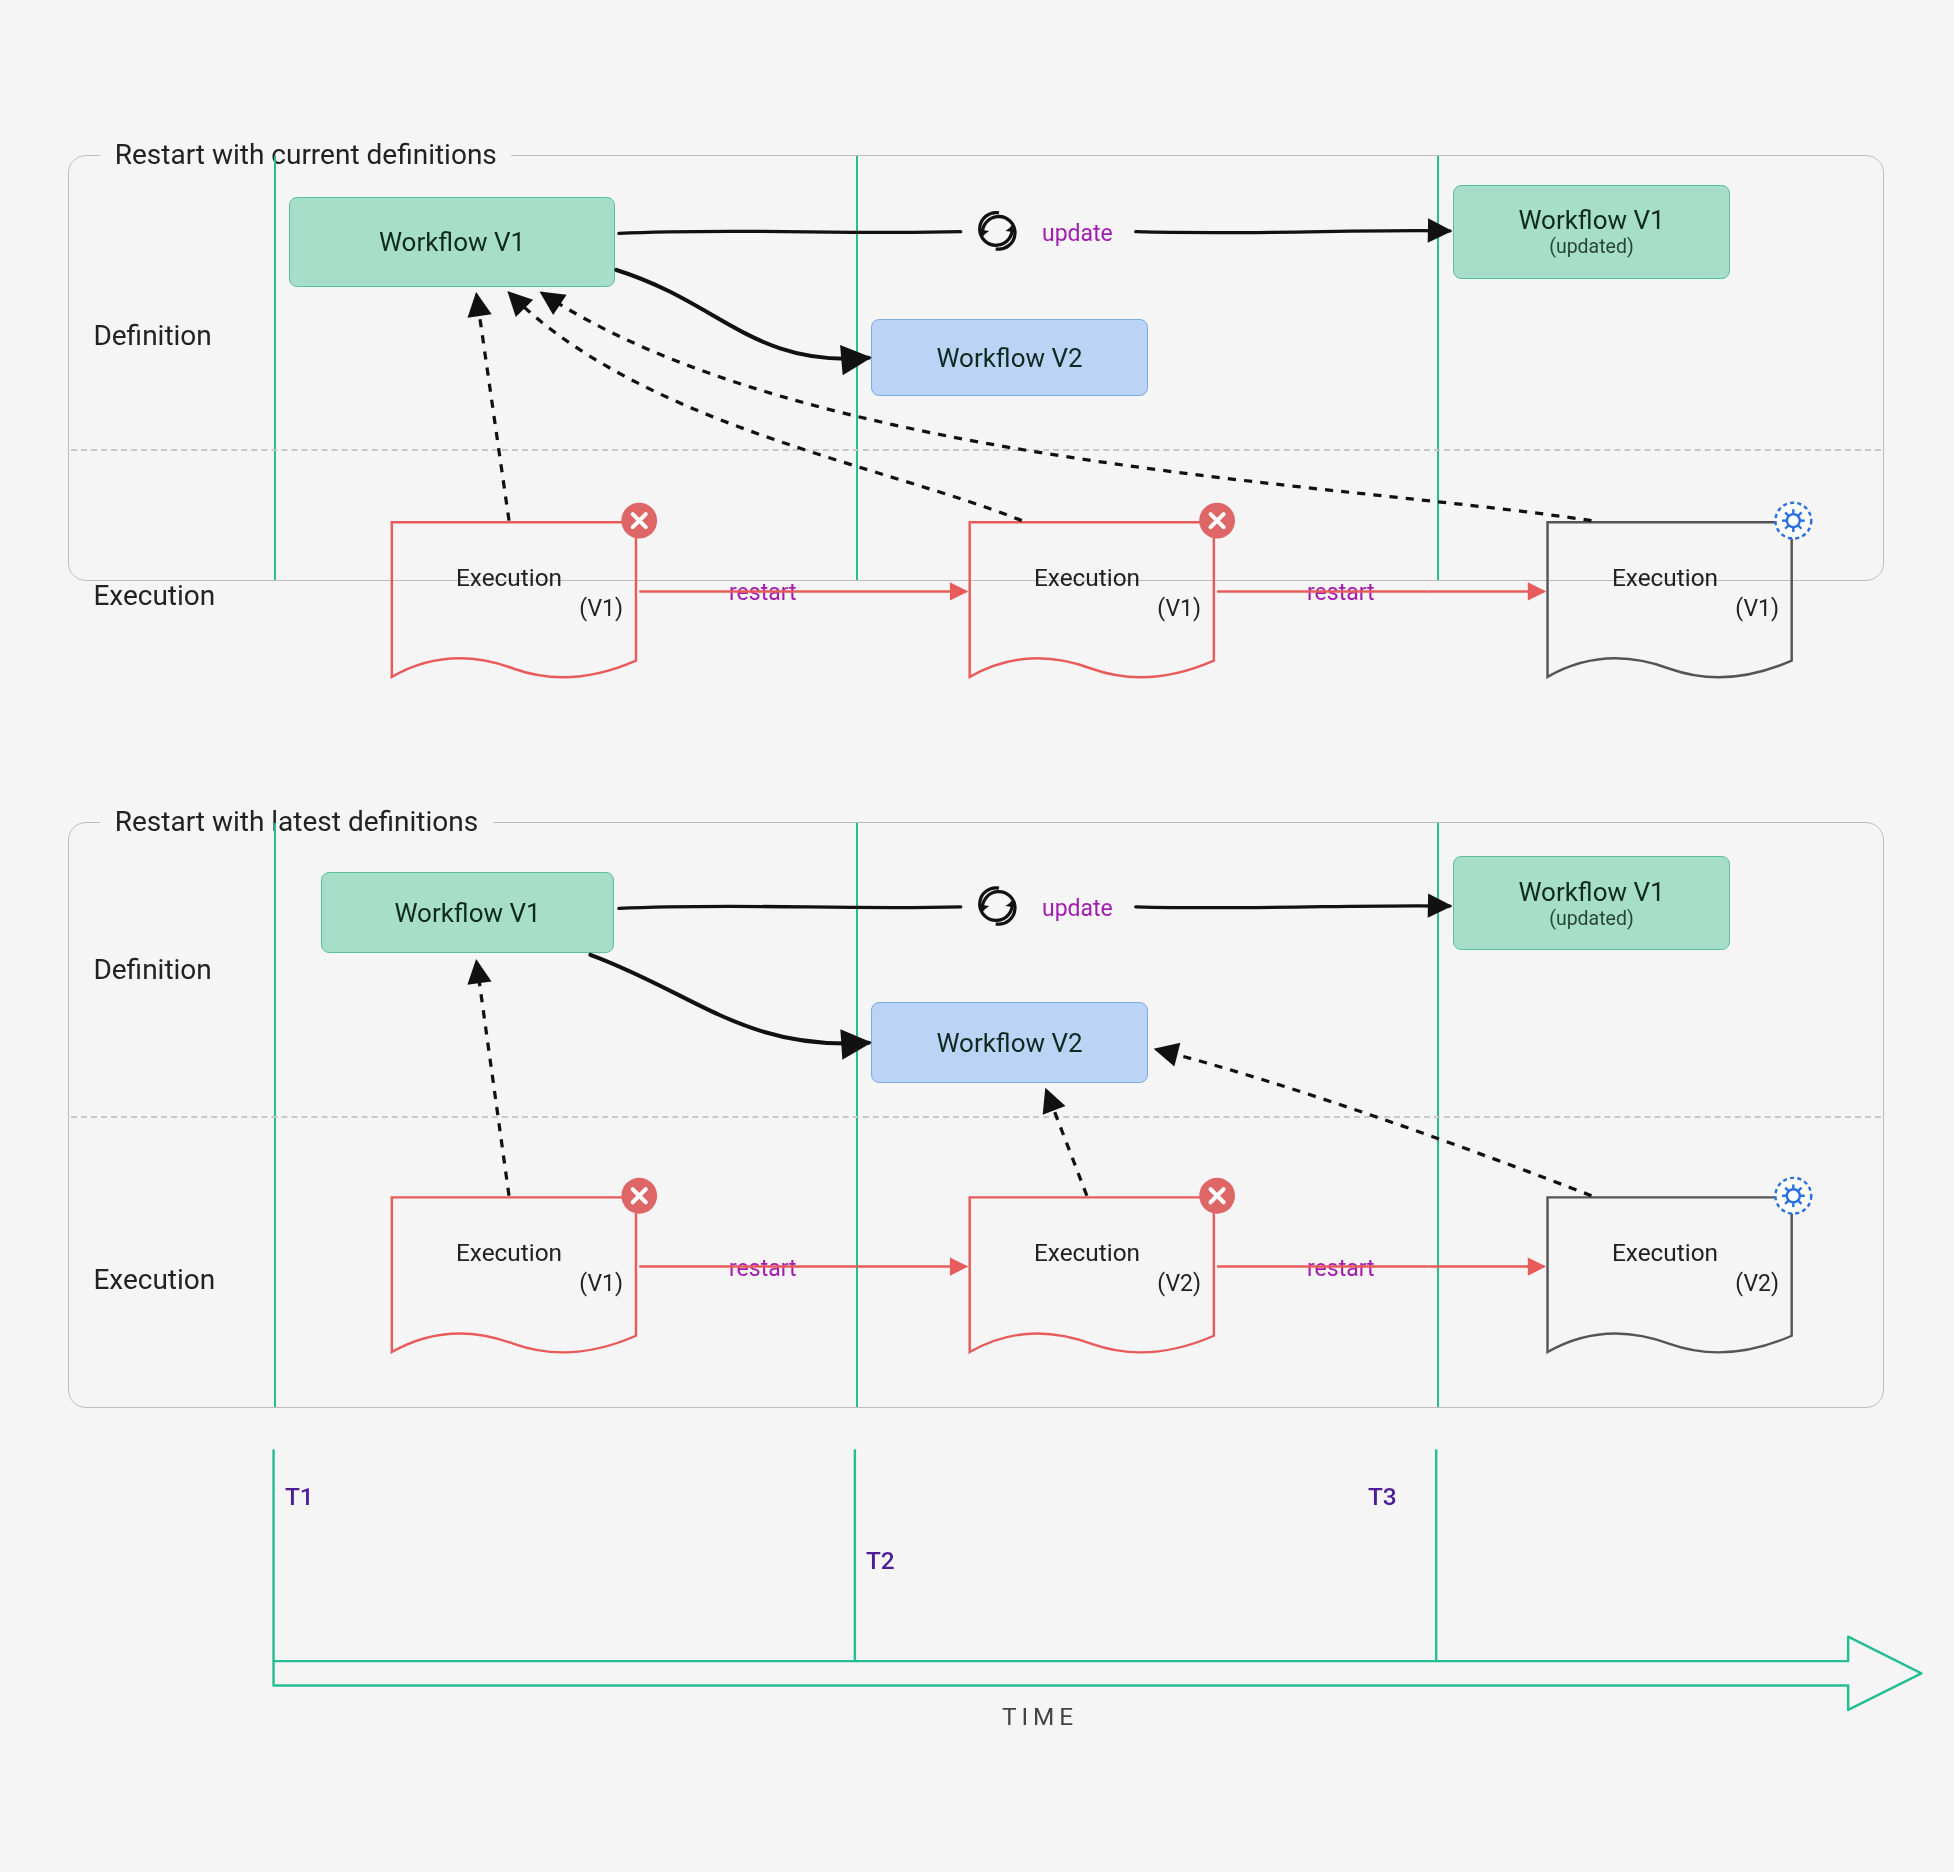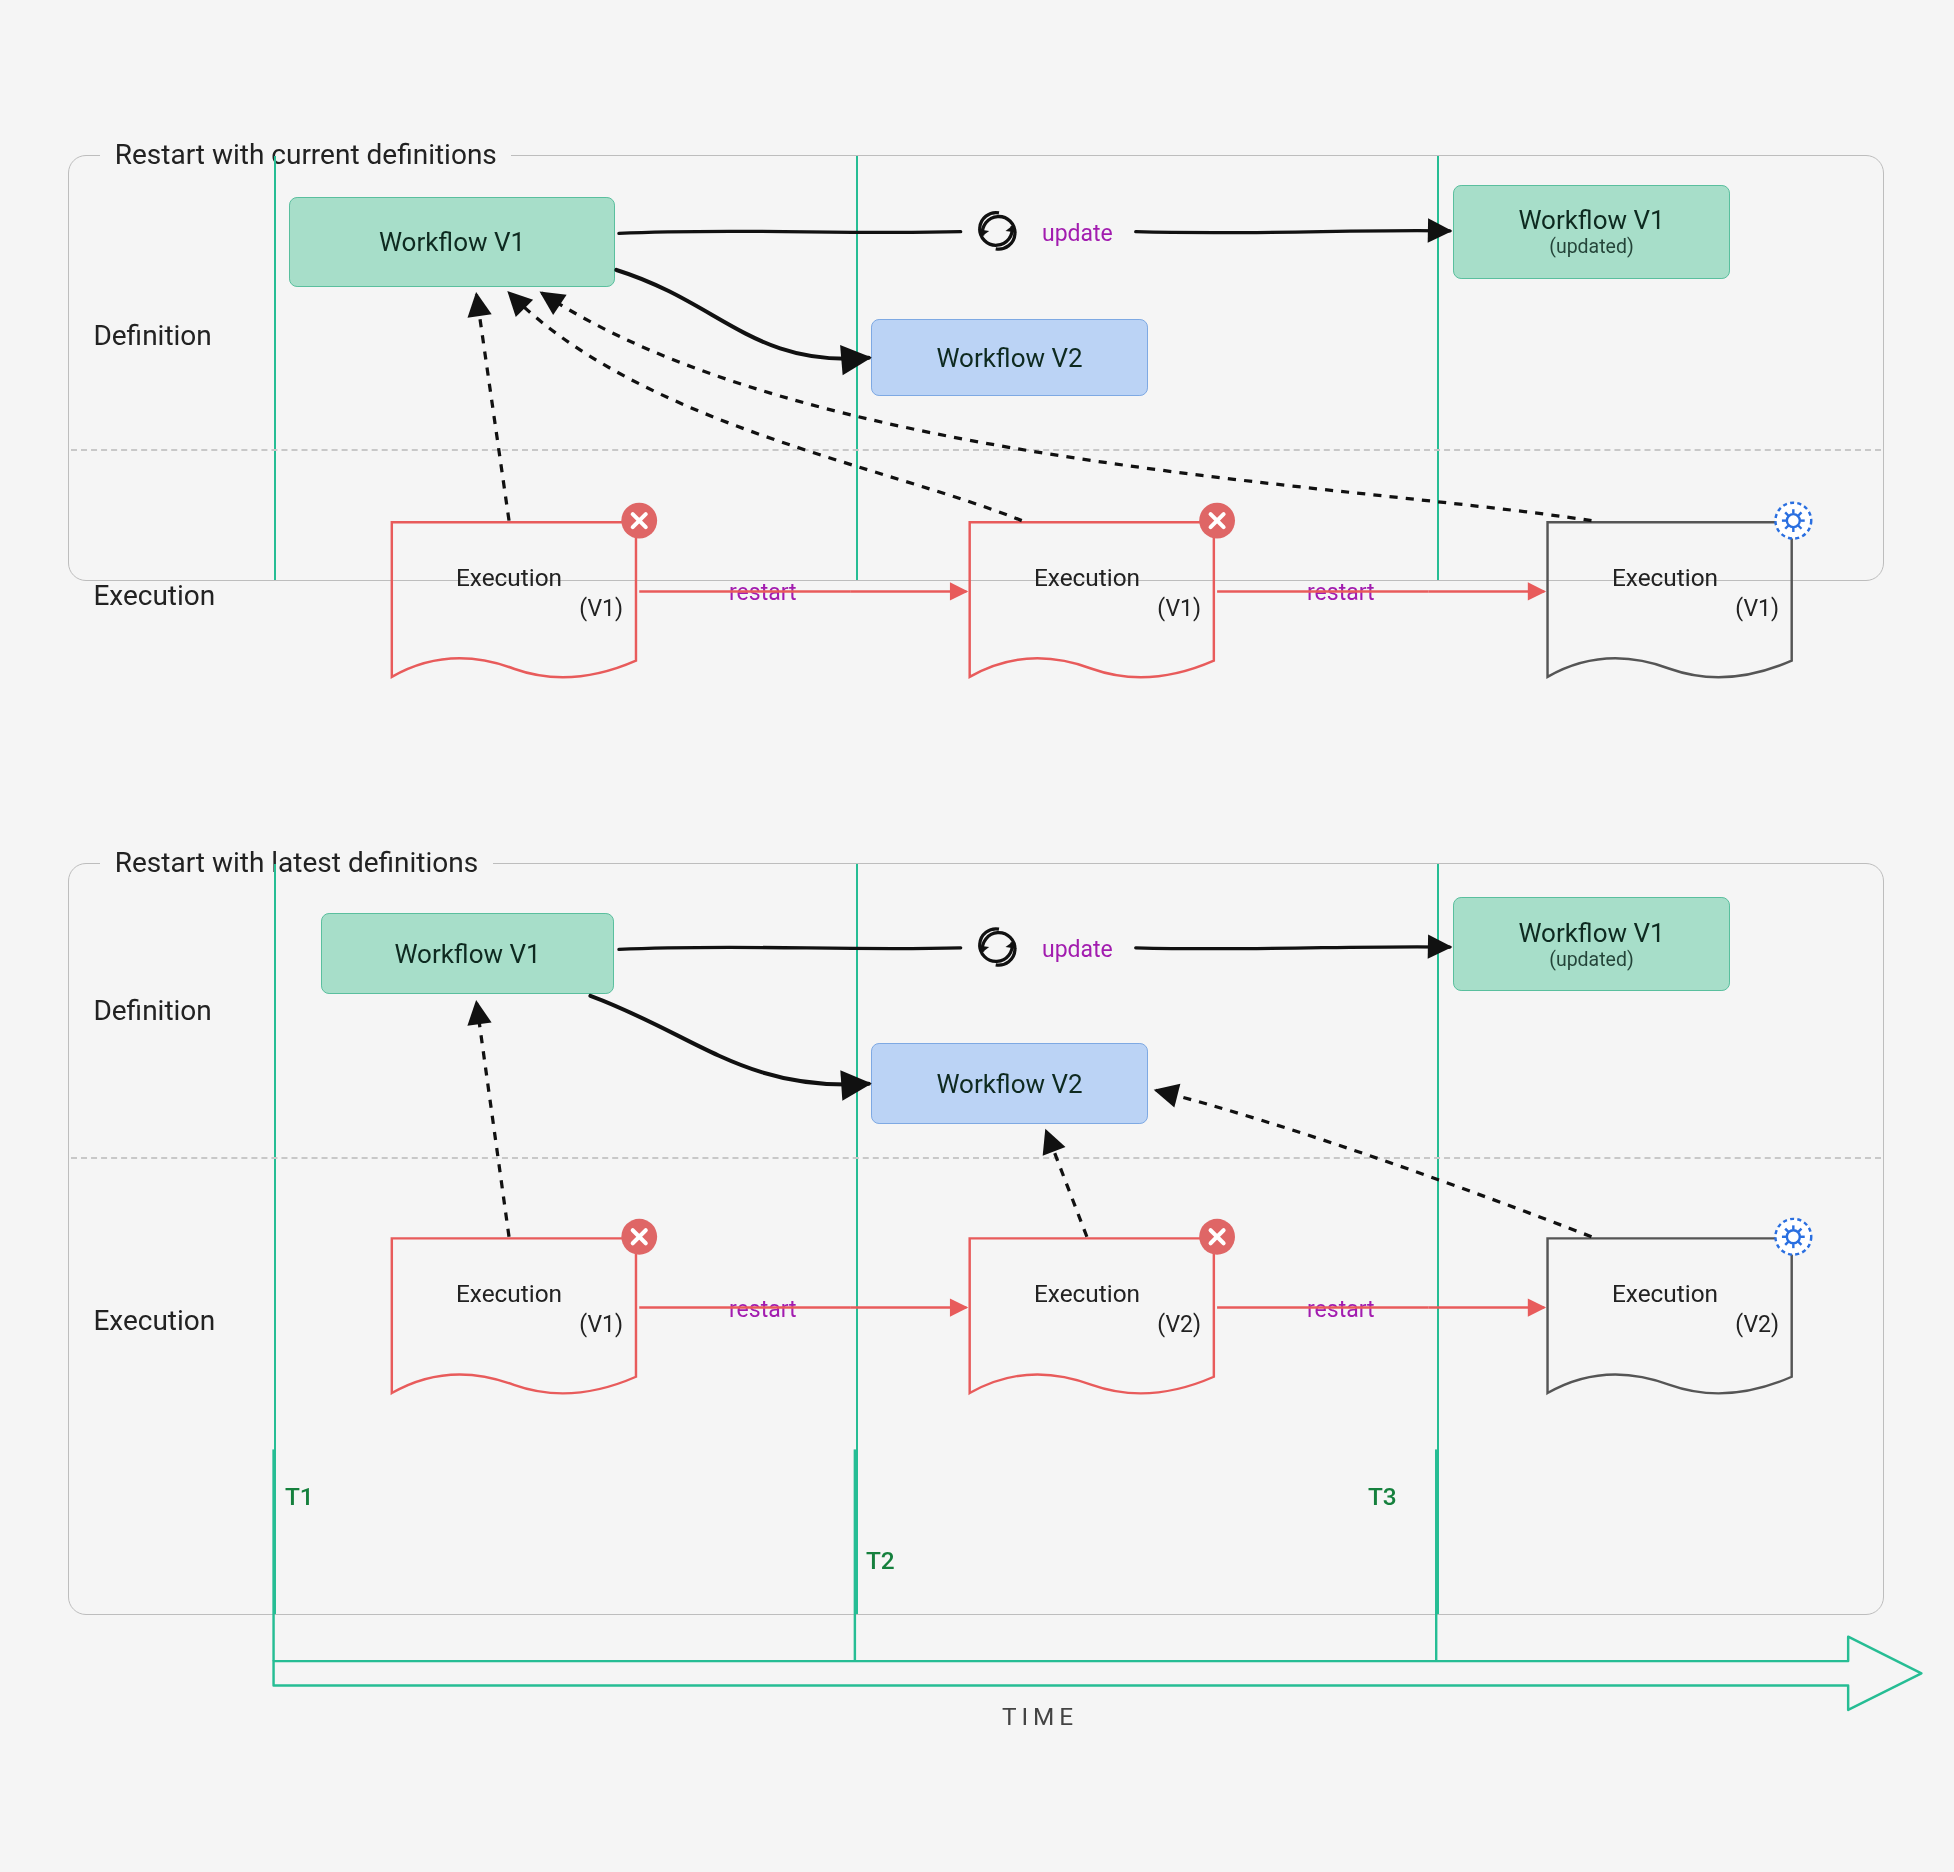--- a/index.html
+++ b/index.html
@@ -63,21 +63,21 @@
 
   
   .exec-label {
     position: absolute; text-align: center; font-size: 24.4px; color: #222; width: 228px;
   }
   .exec-label .line2 { display:block; font-size: 23px; margin-top: 3.3px; text-align: right;}
 
   .small-label { position:absolute; font-size: 23px; color:#a21caf; }
 
   
-  .tick-label { position:absolute; font-size: 24.4px; color:#15803d; font-weight:500;}
+  .tick-label { position:absolute; font-size: 24.4px; color:#4c1d95; font-weight:500;}
   .axis-label { position:absolute; font-size: 24.4px; color:#444; letter-spacing: 4.9px;}
 
   svg.overlay { position:absolute; top:0; left:0; pointer-events:none; }
 
 </style>
 </head>
 <body>
 
 <div class="canvas">
 
@@ -176,21 +176,21 @@
       <path d="M 960 535 L 1102 535" stroke="#e85b5b" stroke-width="3" fill="none" marker-end="url(#arr-red)"></path>
       <path d="M 1410 535 C 1490 535, 1610 535, 1670 535" stroke="#e85b5b" stroke-width="3" fill="none"></path>
       <path d="M 1670 535 L 1812 535" stroke="#e85b5b" stroke-width="3" fill="none" marker-end="url(#arr-red)"></path>
 
       <path d="M 540 448 L 500 170" stroke="#111" stroke-width="4" stroke-dasharray="10 10" fill="none" marker-end="url(#arr-black)"></path>
       <path d="M 1170 448 C 1000 380, 700 330, 540 168" stroke="#111" stroke-width="4" stroke-dasharray="10 10" fill="none" marker-end="url(#arr-black)"></path>
       <path d="M 1870 448 C 1550 400, 900 380, 580 168" stroke="#111" stroke-width="4" stroke-dasharray="10 10" fill="none" marker-end="url(#arr-black)"></path>
     </svg>
   </div>
 
-  <div class="panel" style="top:863px; height:752px;">
+  <div class="panel" style="top:822px; height:586px;">
     <div class="panel-legend">Restart with latest definitions</div>
 
     <div class="vline" style="left:205px; height:100%;"></div>
     <div class="vline" style="left:787px; height:100%;"></div>
     <div class="vline" style="left:1368px; height:100%;"></div>
     <div class="hdash" style="top:293px;"></div>
 
     <div class="rowlabel" style="top:130px;">Definition</div>
     <div class="rowlabel" style="top:440px;">Execution</div>
 

